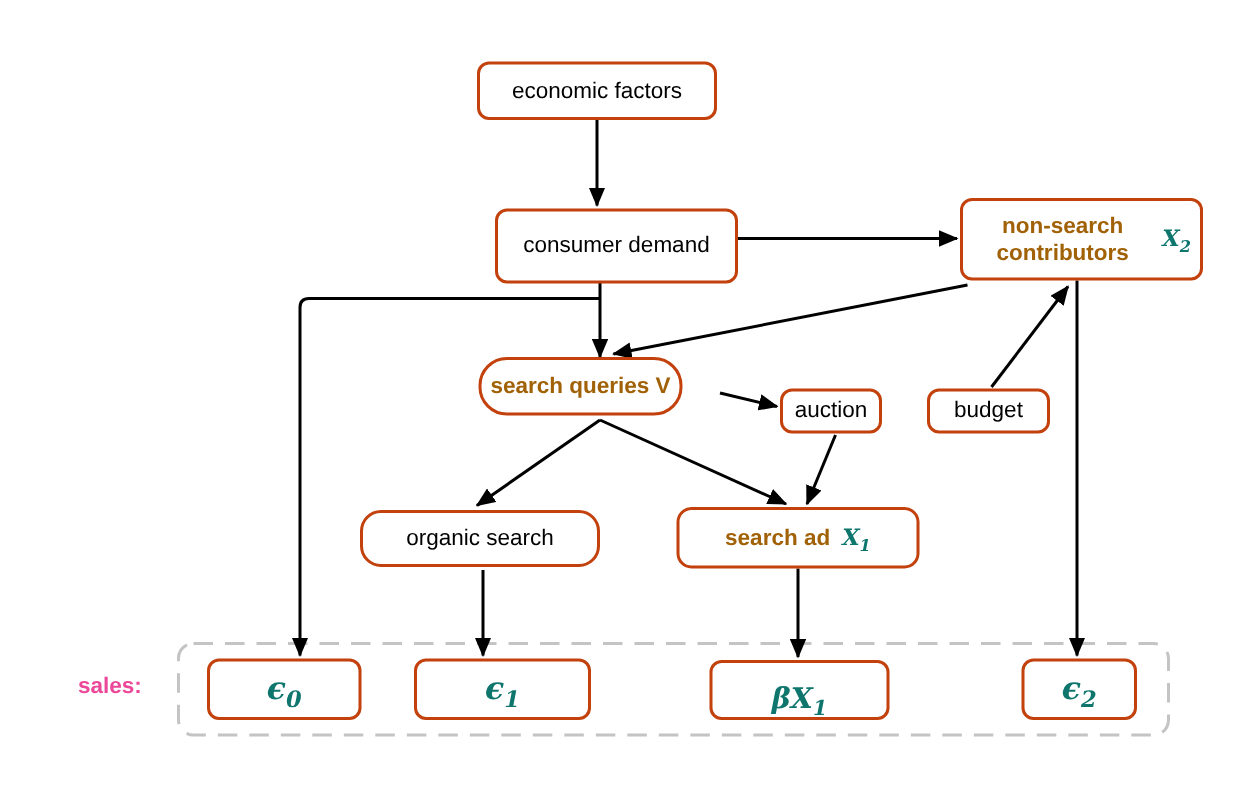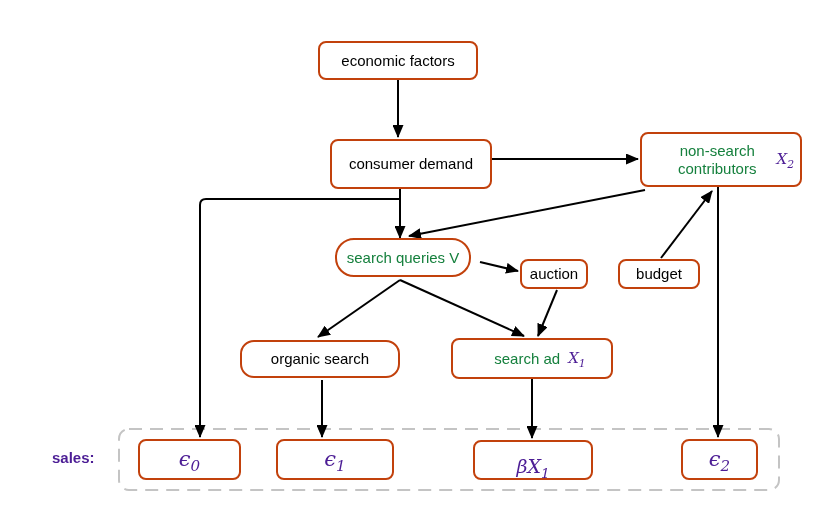--- a/index.html
+++ b/index.html
@@ -18,34 +18,34 @@
     border:2px solid #c2410c;
     border-radius:8px;
     display:flex;
     align-items:center;
     justify-content:center;
     font-size:15px;
     color:#000000;
     line-height:1.15;
     text-align:center;
   }
-  .blue{color:#15803d;font-weight:normal;margin-left:16px;}
+  .blue{color:#a16207;font-weight:bold;}
   .math{
     font-family:"DejaVu Serif","Liberation Serif",serif;
     font-style:italic;
-    font-weight:normal;
-    color:#4c1d95;
+    font-weight:bold;
+    color:#0f766e;
   }
   .math sub{font-size:0.72em;line-height:0;}
   .eps{font-size:21px;}
   .side-math{font-size:15px;margin-left:8px;}
   .two-line{display:flex;flex-direction:column;}
   #sales-label{
     position:absolute;left:52px;top:449px;width:58px;
-    font-size:15px;font-weight:bold;color:#4c1d95;text-align:left;
+    font-size:15px;font-weight:bold;color:#ec4899;text-align:left;
   }
 </style>
 </head>
 <body>
 
 <div id="canvas">
 
   <svg id="edges" width="840" height="530" viewBox="0 0 840 530">
     <defs>
       <marker id="arrow" markerUnits="userSpaceOnUse" markerWidth="13" markerHeight="11" refX="12" refY="5.5" orient="auto">
@@ -95,21 +95,21 @@
   </div>
 
   <div class="node" style="left:618px;top:259px;width:82px;height:30px;">
     <span>budget</span>
   </div>
 
   <div class="node" style="left:240px;top:340px;width:160px;height:38px;border-radius:14px;">
     <span>organic search</span>
   </div>
 
-  <div class="node" style="left:451px;top:338px;width:162px;height:41px;">
+  <div class="node" style="left:451px;top:338px;width:162px;height:41px;border-radius:10px;">
     <span class="blue">search ad</span>
     <span class="math side-math"><span>X</span><sub>1</sub></span>
   </div>
 
   <div id="sales-label">sales:</div>
 
   <div class="node" style="left:138px;top:439px;width:103px;height:41px;">
     <span class="math eps"><span>ϵ</span><sub>0</sub></span>
   </div>
 

